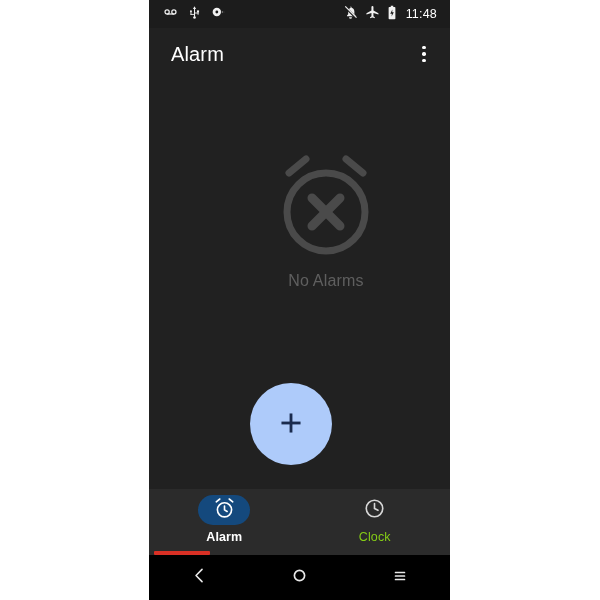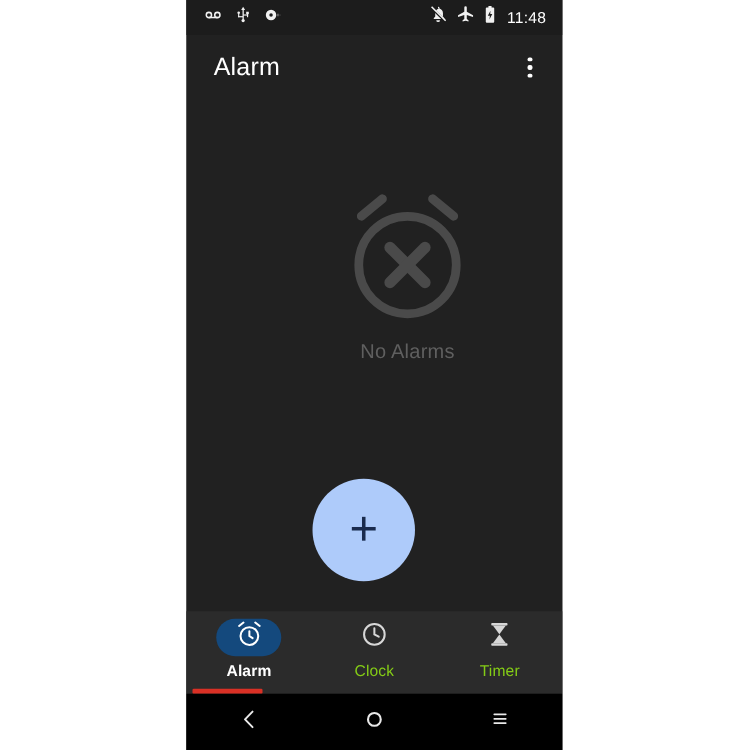--- a/index.html
+++ b/index.html
@@ -325,35 +325,20 @@
             <g fill="none" stroke="#d7d7d7" stroke-width="1.7" stroke-linecap="round">
               <circle cx="12" cy="12" r="8.6"></circle>
               <polyline points="12,6.8 12,12 15.6,13.9"></polyline>
             </g>
           </svg>
         </span>
       </div>
       <div class="nav-label">Clock</div>
     </div>
 
-    <div class="nav-tab">
-      <div class="nav-pill">
-        <span>
-          <svg width="23" height="23" viewBox="0 0 24 24">
-            <g fill="#d7d7d7">
-              <rect x="5.2" y="2.6" width="13.6" height="1.9" rx=".7"></rect>
-              <rect x="5.2" y="19.5" width="13.6" height="1.9" rx=".7"></rect>
-              <path d="M6.6 4.5h10.8L12 11.9z"></path>
-              <path d="M6.6 19.5h10.8L12 12.1z"></path>
-            </g>
-          </svg>
-        </span>
-      </div>
-      <div class="nav-label">Timer</div>
-    </div>
 
 
 
   </div>
 
   <div id="system-nav">
     <div class="sysbtn">
       <span>
         <svg width="19" height="19" viewBox="0 0 24 24">
           <polyline points="15.2,4.2 7.6,12 15.2,19.8" fill="none" stroke="#e8e8e8" stroke-width="2.0" stroke-linecap="round" stroke-linejoin="round"></polyline>

